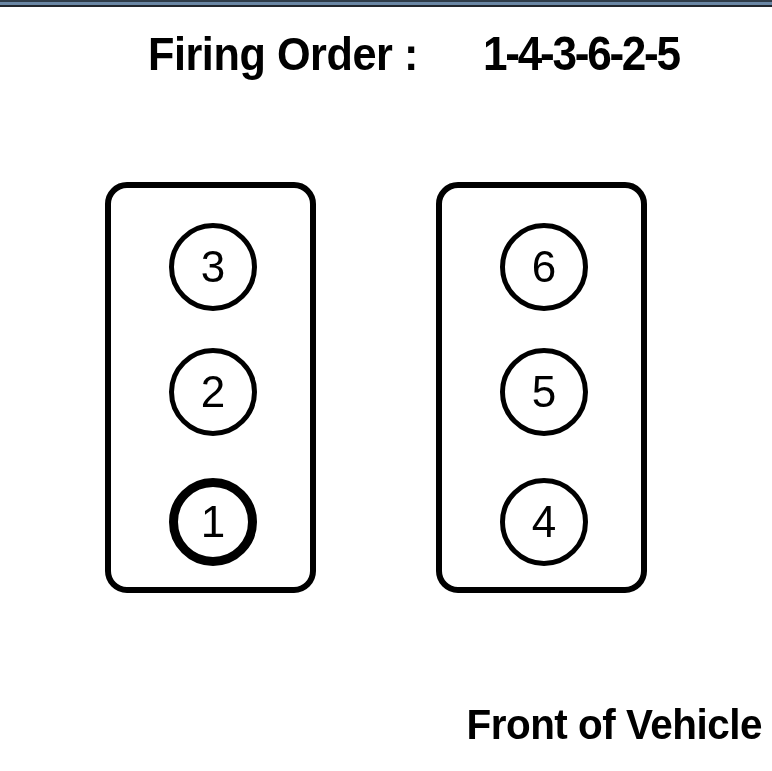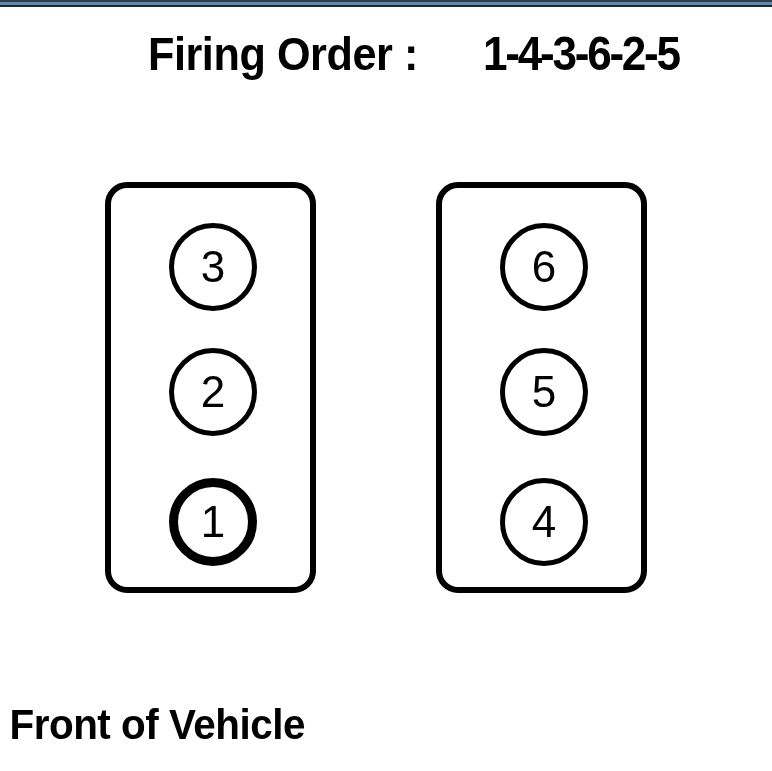--- a/index.html
+++ b/index.html
@@ -105,21 +105,21 @@
   .slot-top    { left: 58px; top: 35px; }
   .slot-mid    { left: 58px; top: 160px; }
   .slot-bottom { left: 58px; top: 290px; }
 
   
   .footer {
     position: absolute;
     left: 0;
     top: 700px;
     width: 772px;
-    text-align: left;
+    text-align: right;
   }
   .footer-label {
     display: inline-block;
     font-size: 43px;
     font-weight: bold;
     color: #000000;
     letter-spacing: -0.5px;
     transform: scaleX(0.94);
   }
 </style>

